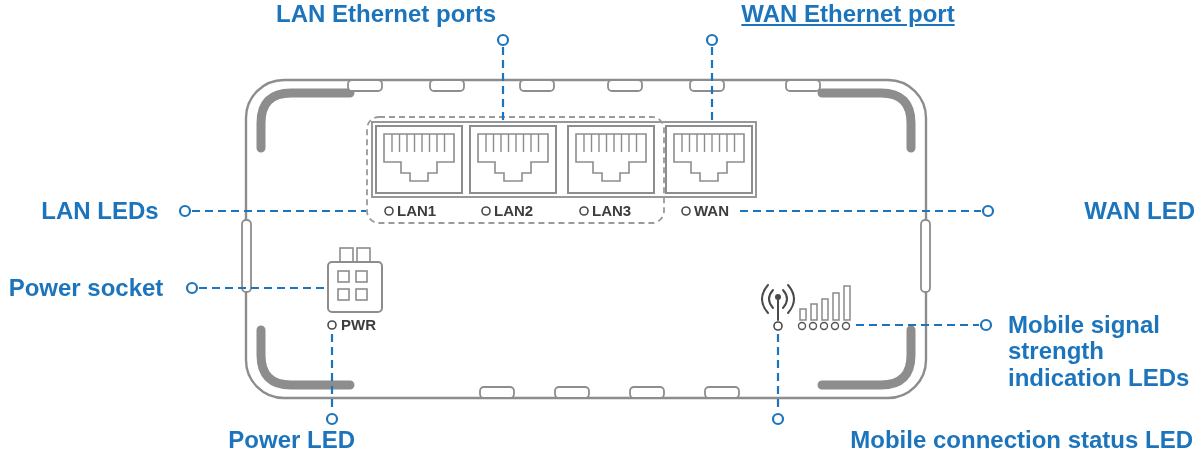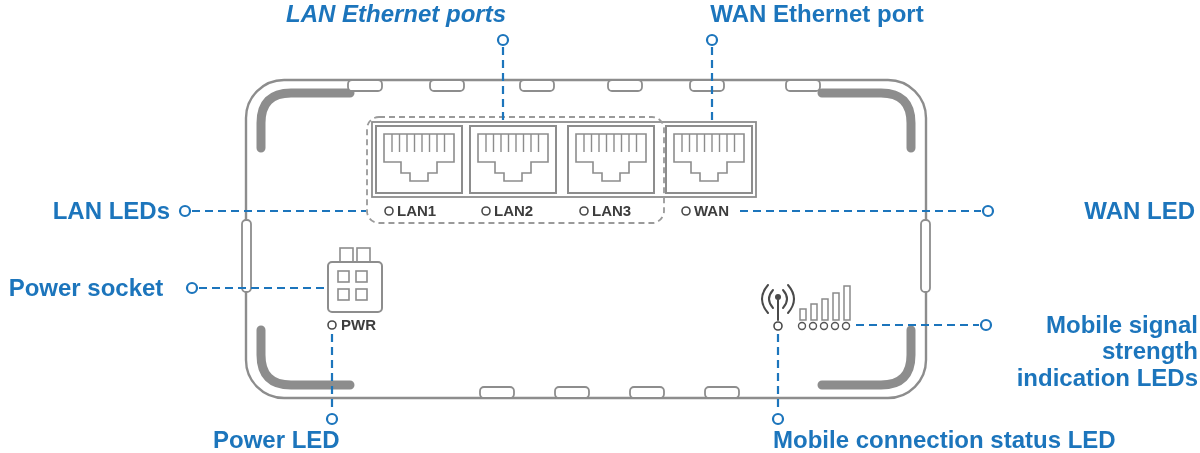--- a/index.html
+++ b/index.html
@@ -11,28 +11,28 @@
     overflow:hidden;
   }
   #artwork{position:absolute;left:0;top:0;}
   .callout-label{
     position:absolute;
     color:#1c75bc;
     font-weight:700;
     font-size:24px;
     line-height:1.1;
   }
-  .lbl-lan-ports{left:266px;top:1px;width:260px;text-align:center;font-style:italic;}
-  .lbl-wan-port{left:692px;top:1px;width:250px;text-align:center;}
-  .lbl-lan-leds{left:30px;top:198px;width:140px;text-align:right;}
+  .lbl-lan-ports{left:276px;top:1px;width:260px;}
+  .lbl-wan-port{left:723px;top:1px;width:250px;text-align:center;text-decoration:underline;}
+  .lbl-lan-leds{left:30px;top:198px;width:140px;text-align:center;}
   .lbl-wan-led{left:1005px;top:198px;width:190px;text-align:right;white-space:nowrap;}
   .lbl-power-socket{left:0px;top:275px;width:172px;text-align:center;}
-  .lbl-power-led{left:213px;top:427px;width:160px;text-align:left;}
-  .lbl-signal-leds{left:1008px;top:312px;width:190px;text-align:right;}
-  .lbl-mobile-status{left:773px;top:427px;width:420px;text-align:left;white-space:nowrap;}
+  .lbl-power-led{left:195px;top:427px;width:160px;text-align:right;}
+  .lbl-signal-leds{left:1008px;top:312px;width:190px;text-align:left;}
+  .lbl-mobile-status{left:773px;top:427px;width:420px;text-align:right;white-space:nowrap;}
   svg text.port-label{
     font-family:"Liberation Sans",sans-serif;
     font-weight:700;
     font-size:15px;
     fill:#3d3d3d;
   }
 </style>
 </head>
 <body>
 

